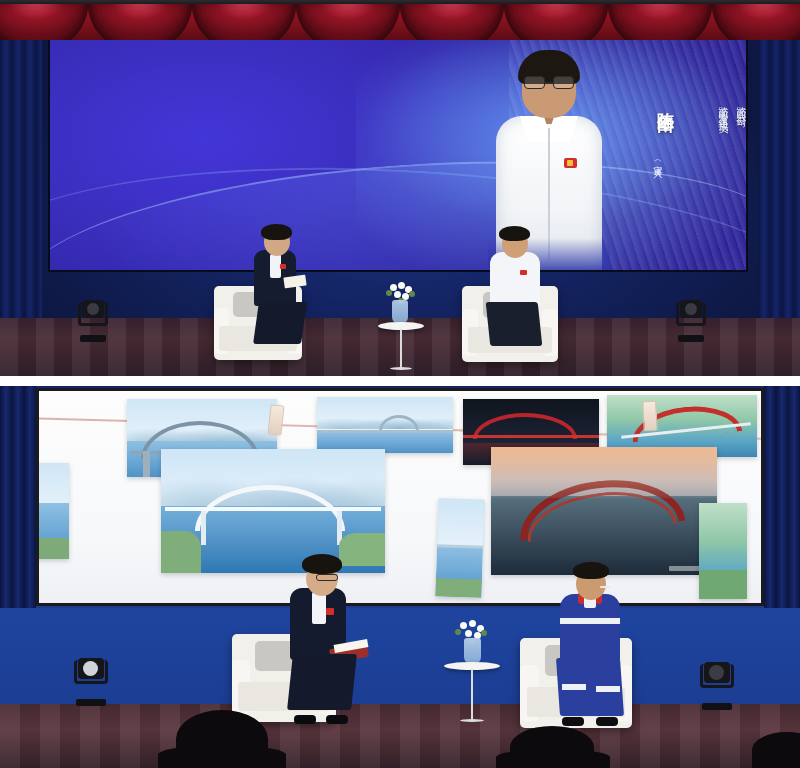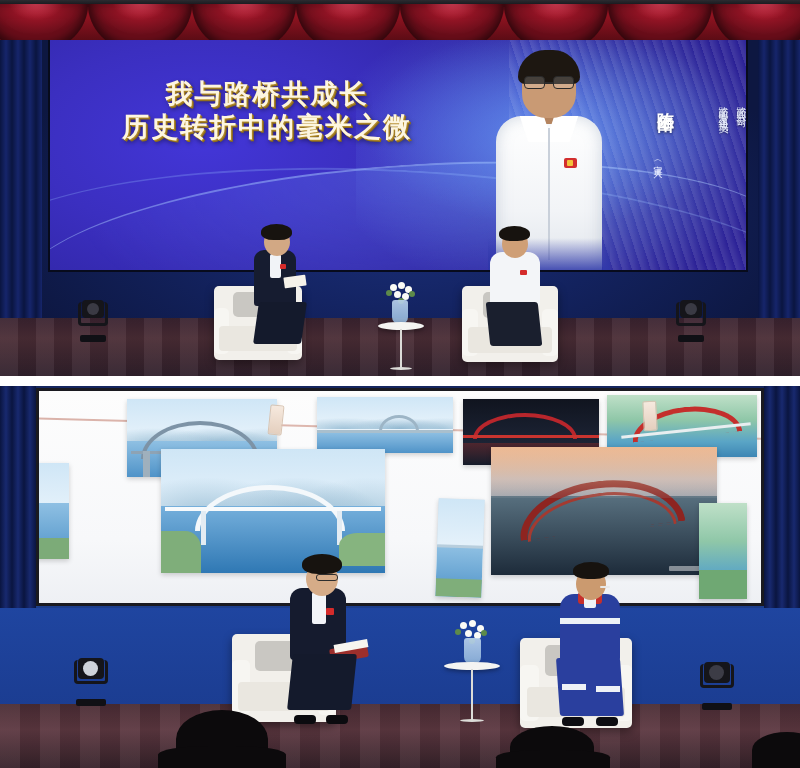--- a/index.html
+++ b/index.html
@@ -277,24 +277,20 @@
 
     <div class="side-drape l"></div>
     <div class="side-drape r"></div>
 
     <div class="led-screen">
       <div class="led-glow"></div>
       <div class="led-wave"></div>
       <div class="led-wave2"></div>
       <div class="led-rays"></div>
 
-      <div class="screen-title">
-        <div>我与路桥共成长</div>
-        <div>历史转折中的毫米之微</div>
-      </div>
 
       <div class="portrait">
         <div class="p-shirt"></div>
         <div class="p-neck"></div>
         <div class="p-collar-l"></div>
         <div class="p-collar-r"></div>
         <div class="p-placket"></div>
         <div class="p-badge"></div>
         <div class="p-head"></div>
         <div class="p-hair"></div>

